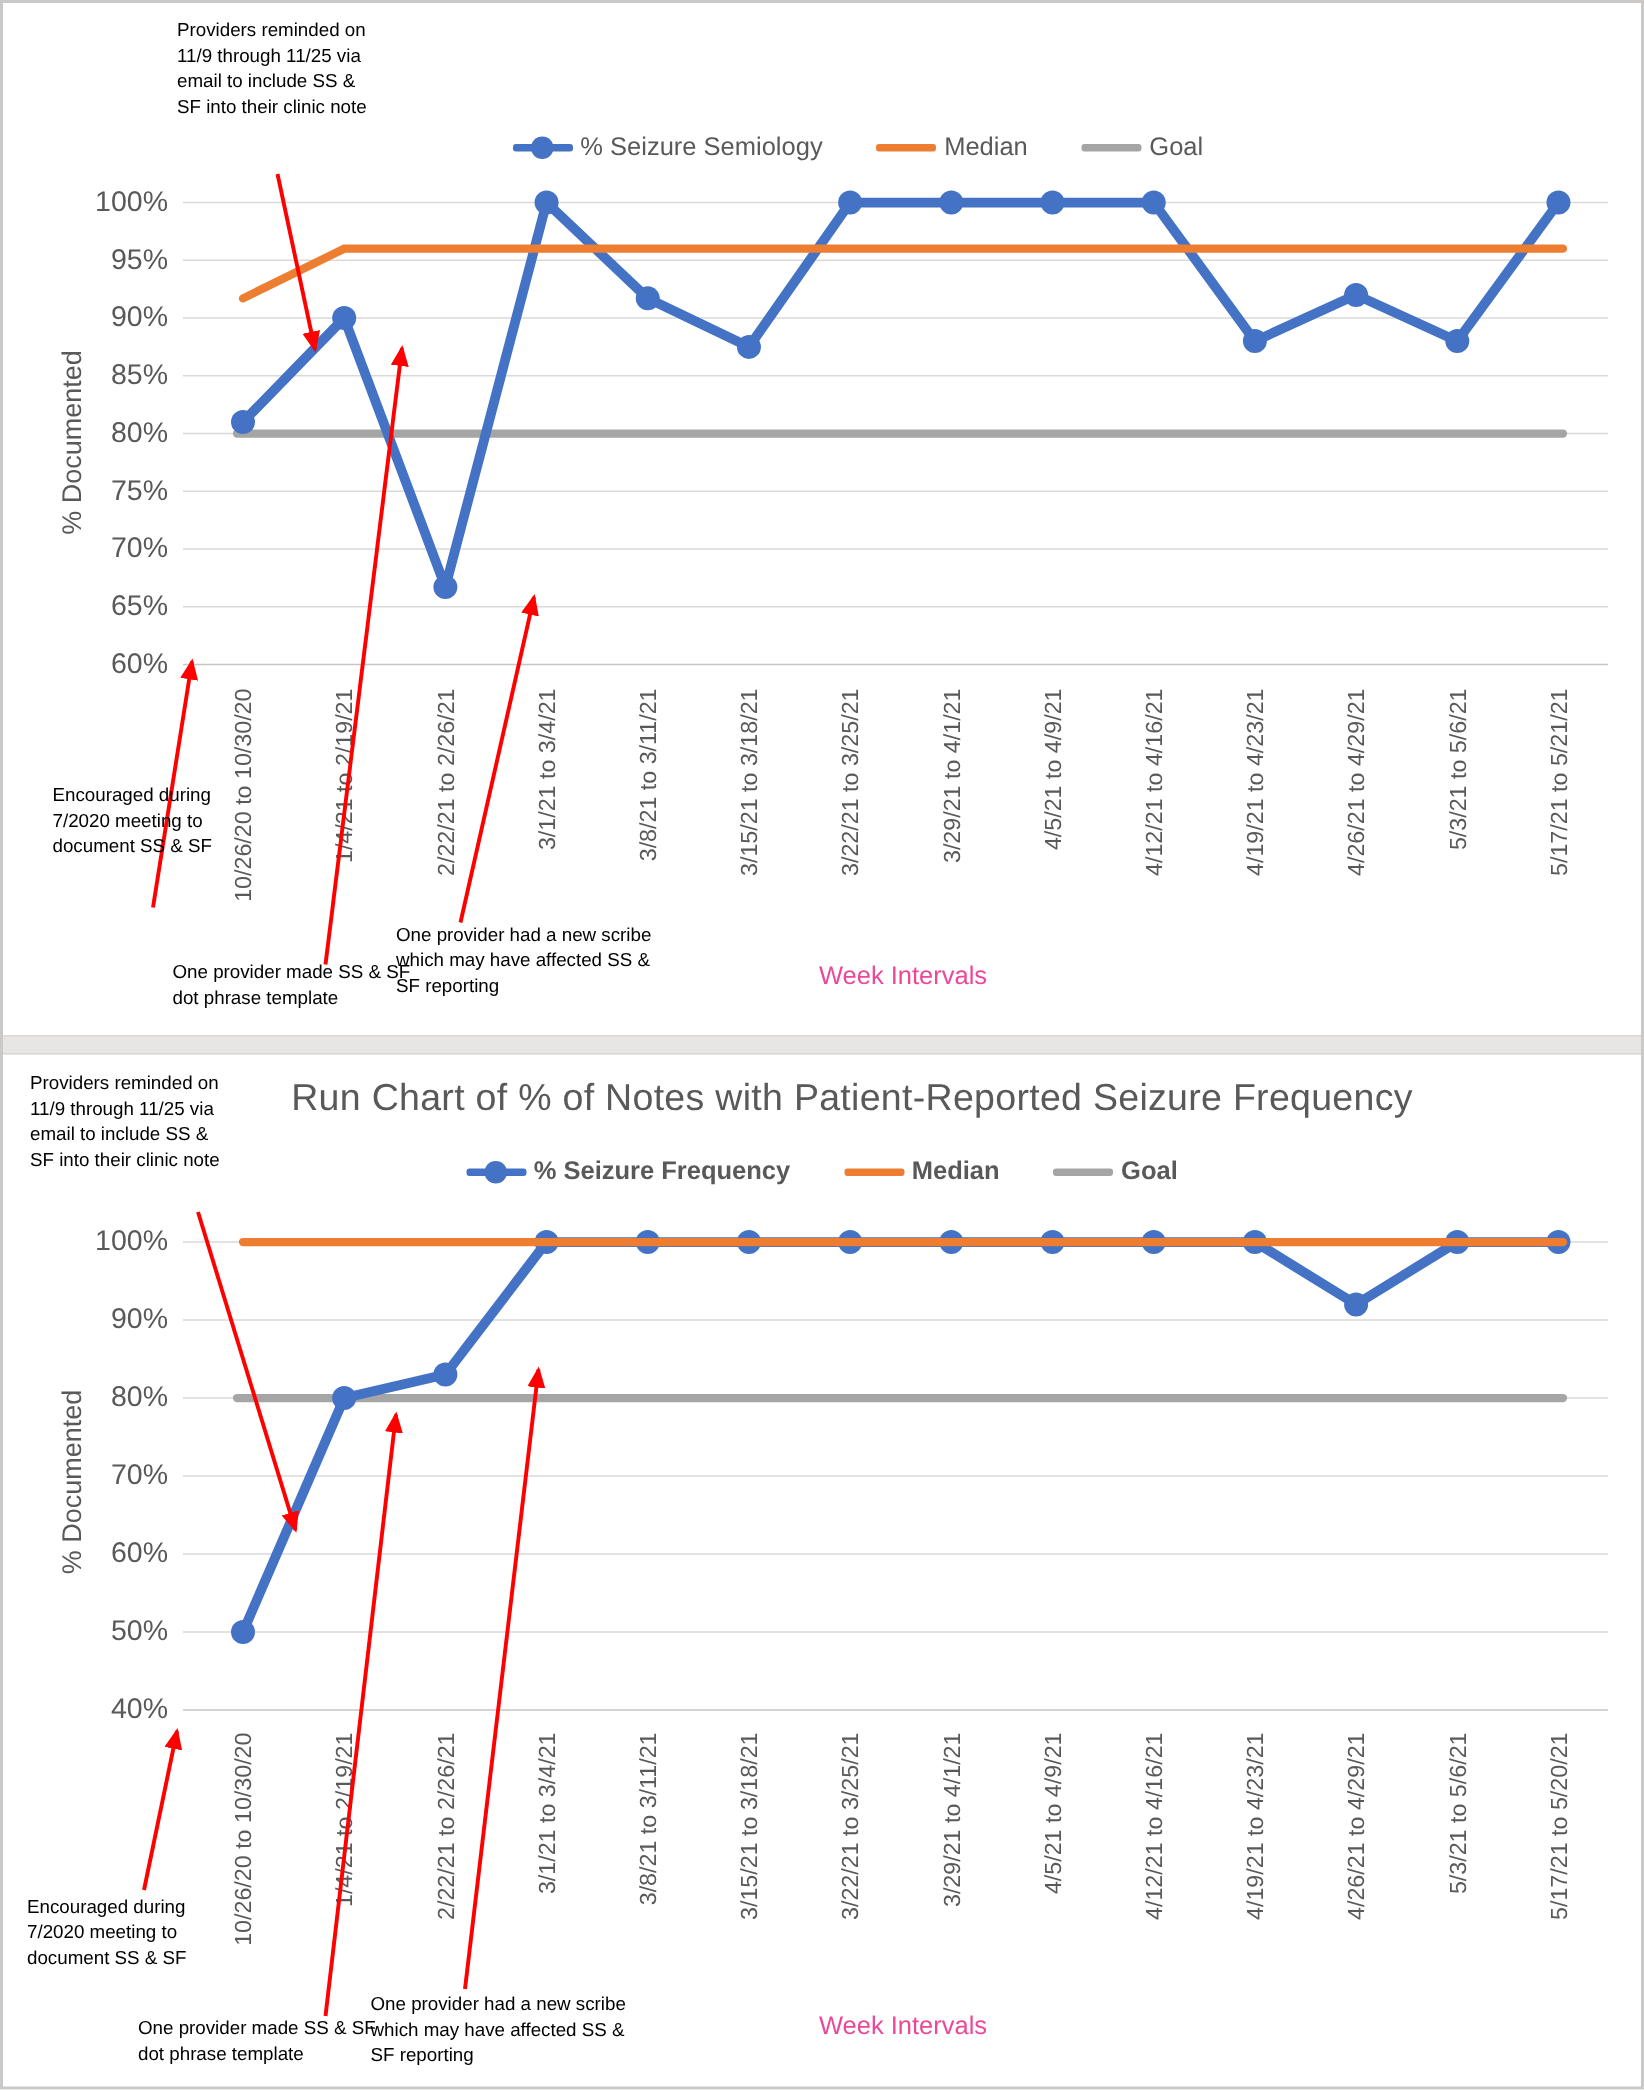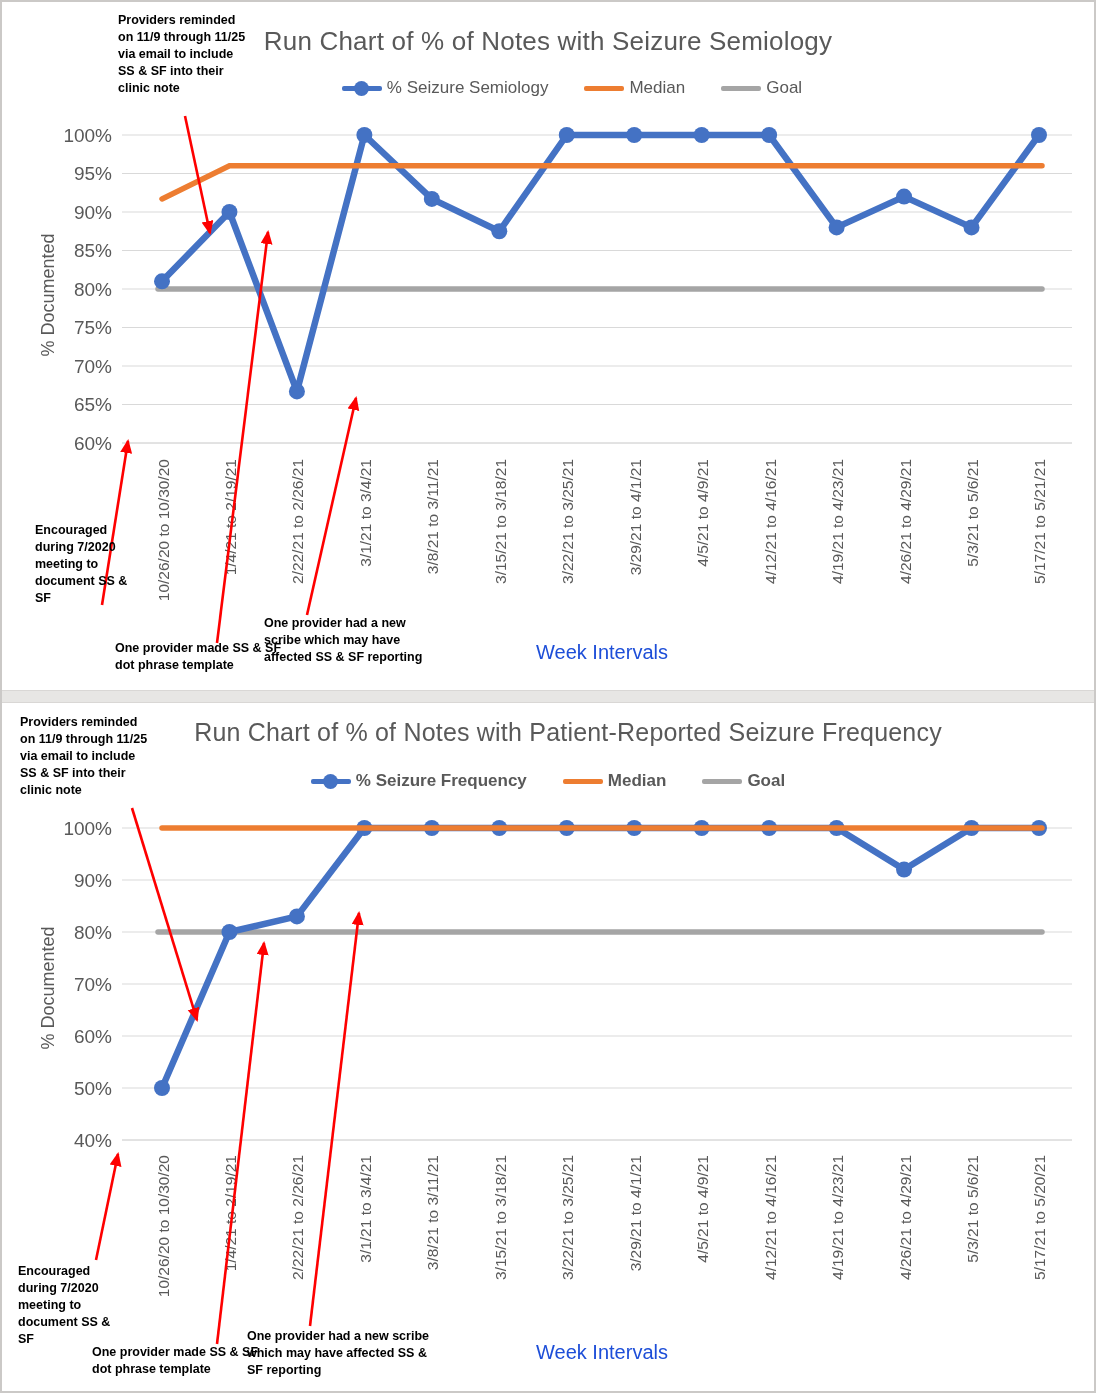--- a/index.html
+++ b/index.html
@@ -20,42 +20,42 @@
   .chart-title{
     position:absolute;left:0;right:0;text-align:center;
     color:#595959;font-weight:400;letter-spacing:.2px;
   }
   .t1{top:24px;font-size:26px;}
   .t2{top:716px;font-size:25px;margin-left:40px;}
   .legend{
     position:absolute;left:0;right:0;display:flex;justify-content:center;
     align-items:center;gap:36px;color:#595959;font-size:17px;
   }
-  .lg1{top:76px;margin-left:48px;}
+  .lg1{top:86px;margin-left:48px;}
   .lg2{top:769px;font-weight:bold;}
   .legend-item{display:flex;align-items:center;gap:5px;}
   .sw-line{position:relative;display:inline-block;width:40px;height:5px;border-radius:2px;}
   .sw-blue{background:#4472C4;}
   .sw-orange{background:#ED7D31;}
   .sw-gray{background:#A5A5A5;}
   .sw-dot{position:absolute;left:12px;top:-5px;width:15px;height:15px;border-radius:50%;background:#4472C4;}
   .ylab{
     position:absolute;width:160px;height:22px;text-align:center;
     color:#595959;font-size:18px;transform:rotate(-90deg);
   }
   .yl1{left:-33px;top:282px;}
   .yl2{left:-33px;top:975px;}
   .xlab{
     position:absolute;left:160px;width:880px;text-align:center;
-    color:#1d4ed8;font-size:20px;
+    color:#ec4899;font-size:17px;
   }
   .xl1{top:639px;}
   .xl2{top:1339px;}
   .ann{
-    position:absolute;color:#000000;font-size:12.5px;font-weight:700;line-height:1.36;
+    position:absolute;color:#000000;font-size:12.5px;font-weight:400;line-height:1.36;
   }
   .ann-prov-1{left:116px;top:10px;width:128px;}
   .ann-enc-1{left:33px;top:520px;width:108px;}
   .ann-dot-1{left:113px;top:638px;width:168px;}
   .ann-scr-1{left:262px;top:613px;width:178px;}
   .ann-prov-2{left:18px;top:712px;width:128px;}
   .ann-enc-2{left:16px;top:1261px;width:108px;}
   .ann-dot-2{left:90px;top:1342px;width:168px;}
   .ann-scr-2{left:245px;top:1326px;width:182px;}
 </style>
@@ -169,21 +169,20 @@
       <circle cx="1036.98" cy="826" r="8" fill="#4472C4"></circle>
       <polyline points="160,826 227.45999999999998,826 294.91999999999996,826 362.38,826 429.84,826 497.29999999999995,826 564.76,826 632.22,826 699.68,826 767.14,826 834.5999999999999,826 902.06,826 969.52,826 1036.98,826 1040,826" fill="none" stroke="#ED7D31" stroke-width="5.5" stroke-linecap="round"></polyline>
       <line x1="130" y1="806" x2="195" y2="1018" stroke="#FE0000" stroke-width="2.6" marker-end="url(#arrowhead)"></line>
       <line x1="94" y1="1258" x2="116" y2="1152" stroke="#FE0000" stroke-width="2.6" marker-end="url(#arrowhead)"></line>
       <line x1="215" y1="1342" x2="262" y2="941" stroke="#FE0000" stroke-width="2.6" marker-end="url(#arrowhead)"></line>
       <line x1="308" y1="1324" x2="357" y2="911" stroke="#FE0000" stroke-width="2.6" marker-end="url(#arrowhead)"></line>
     </svg>
 
   <div class="divider"></div>
 
-  <div class="chart-title t1">Run Chart of % of Notes with Seizure Semiology</div>
 
   <div class="legend lg1">
     <div class="legend-item">
       <span class="sw-line sw-blue">
           <span class="sw-dot"></span>
         </span>
       <span>% Seizure Semiology</span>
     </div>
     <div class="legend-item">
       <span class="sw-line sw-orange"></span>

